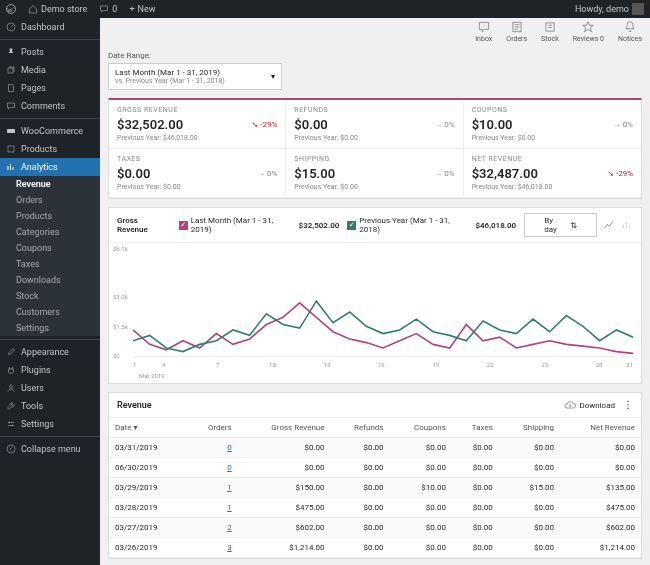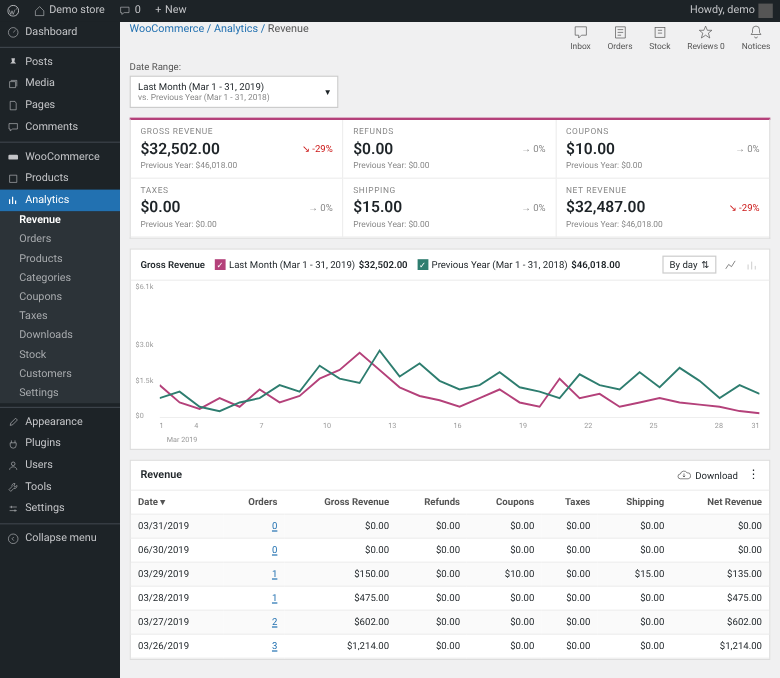--- a/index.html
+++ b/index.html
@@ -45,36 +45,36 @@
   
   .card { background: #fff; border: 1px solid #ddd; margin-top: 8px; }
   .chart-hdr { display: flex; align-items: center; padding: 5px 8px; border-bottom: 1px solid #eee; font-size: 8px; gap: 8px; flex-wrap: nowrap; }
   .chart-title { font-weight: 600; }
   .legend-item { display: flex; align-items: center; gap: 3px; }
   .chk { width: 9px; height: 9px; display: inline-flex; align-items: center; justify-content: center; color: #fff; font-size: 7px; }
   .chk.a { background: #b4417a; }
   .chk.b { background: #2e7d6f; }
   .legend-val { font-weight: 600; }
   .chart-tools { margin-left: auto; display: flex; align-items: center; gap: 6px; }
-  .byday { border: 1px solid #ccc; padding: 2px 5px; display: flex; align-items: center; gap: 3px; cursor: pointer; }
+  .byday { border: 1px solid #ccc; padding: 2px 19px; display: flex; align-items: center; gap: 3px; cursor: pointer; }
   .tool-ico { width: 12px; height: 12px; cursor: pointer; stroke: #555; fill: none; }
   .chart-body { height: 110px; position: relative; padding: 4px 8px 4px 24px; }
   .chart-body svg { width: 100%; height: 100%; }
   .ytick { position: absolute; left: 4px; font-size: 6px; color: #999; }
   .xaxis { display: flex; font-size: 6px; color: #999; padding: 0 8px 4px 24px; }
   .xaxis span:first-child { margin-left: 0; }
   .xaxis-month { font-size: 6px; color: #999; padding: 0 0 4px 30px; }
   
   .table-hdr { display: flex; align-items: center; padding: 6px 8px; border-bottom: 1px solid #eee; }
   .table-title { font-weight: 600; font-size: 9px; }
   .dlbtn { margin-left: auto; display: flex; align-items: center; gap: 3px; font-size: 8px; cursor: pointer; }
   .menu-dots { margin-left: 8px; cursor: pointer; font-size: 10px; line-height: 1; }
   table { width: 100%; border-collapse: collapse; font-size: 8px; }
   th, td { padding: 5px 6px; text-align: right; border-bottom: 1px solid #eee; }
-  th { color: #555; font-weight: 700; }
+  th { color: #555; font-weight: 400; }
   th:first-child, td:first-child { text-align: left; }
   td a { color: #2271b1; text-decoration: underline; }
   tbody tr:nth-child(odd) { background: #fafafa; }
 </style>
 </head>
 <body>
 
 <div class="topbar">
   <div class="tb-item">
     <svg class="wp-logo" viewBox="0 0 20 20">
@@ -208,25 +208,20 @@
         <svg class="sb-ico" viewBox="0 0 20 20">
           <circle cx="10" cy="10" r="8" fill="none" stroke="currentColor"></circle>
           <path d="M11 7l-3 3 3 3" fill="none" stroke="currentColor"></path>
         </svg>
         <span>Collapse menu</span>
       </div>
   </div>
 
   <div class="main">
     <div class="hdr-row">
-      <div class="breadcrumbs">
-        <a>WooCommerce</a> /
-        <a>Analytics</a> /
-        <span class="cur">Revenue</span>
-      </div>
       <div class="header-actions">
         <div class="ha"><svg viewBox="0 0 24 24">
               <path d="M4 4h16v12H13l-4 4v-4H4z"></path>
             </svg><span>Inbox</span></div>
         <div class="ha"><svg viewBox="0 0 24 24">
               <path d="M5 4h14v16H5zM8 8h8M8 12h8M8 16h5"></path>
             </svg><span>Orders</span></div>
         <div class="ha"><svg viewBox="0 0 24 24">
               <rect x="5" y="5" width="14" height="14"></rect>
               <path d="M9 9h6M9 13h6"></path>

